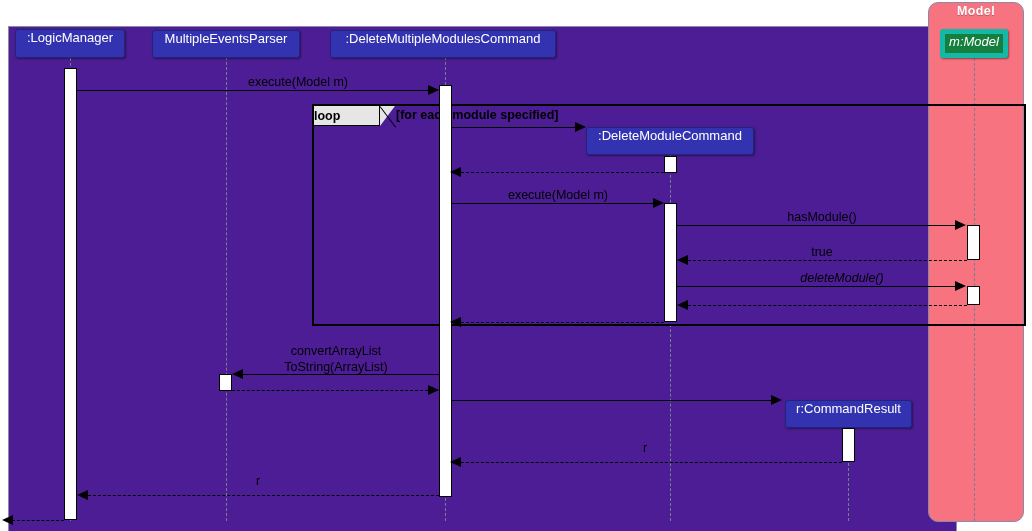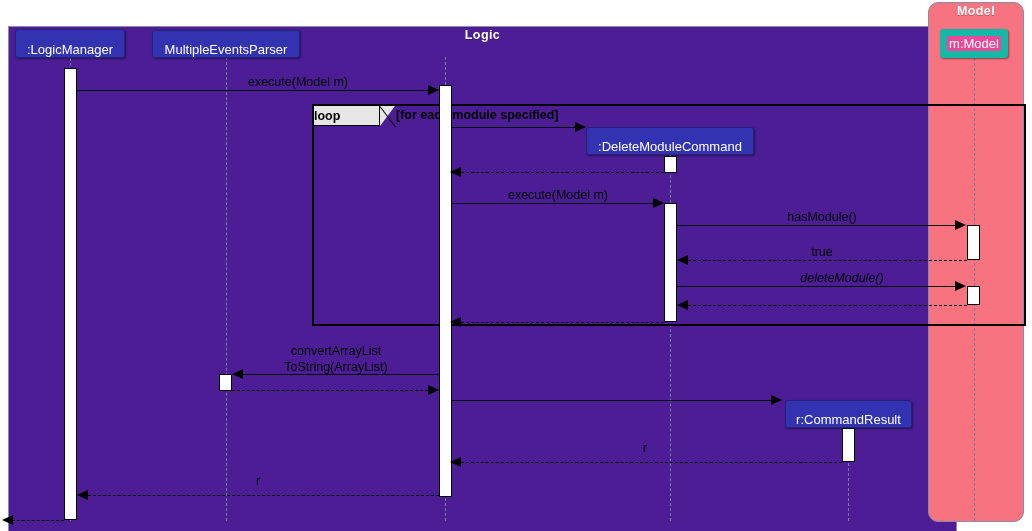--- a/index.html
+++ b/index.html
@@ -47,36 +47,37 @@
   .lifeline {
     position: absolute;
     width: 0;
     border-left: 1px dashed #7a7a90;
   }
   
   .participant {
     position: absolute;
     box-sizing: border-box;
     display: flex;
-    align-items: flex-end;
+    align-items: flex-start;
     justify-content: center;
     color: #ffffff;
     font-size: 13px;
     border-radius: 3px;
     box-shadow: 1px 1px 2px rgba(0,0,0,.45);
     white-space: nowrap;
     padding: 0 9px;
   }
   .participant.blue {
     background: #3333b2;
     border: 1px solid #23237a;
   }
   .participant.red {
-    background: #ec4899;
-    border: 7px solid #14b8a6;
+    background: #15803d;
+    border: 5px solid #14b8a6;
+    font-style: italic;
   }
   
   .activation {
     position: absolute;
     background: #ffffff;
     border: 1px solid #000000;
     box-sizing: border-box;
   }
   
   .msg-line {
@@ -170,20 +171,23 @@
   <div class="lifeline" style="left:974px; top:58px; height:463px;"></div>
 
   <div class="participant blue" style="left:15px; top:29px; width:110px; height:29px;">
     <span>:LogicManager</span>
   </div>
 
   <div class="participant blue" style="left:152px; top:30px; width:148px; height:28px;">
     <span>MultipleEventsParser</span>
   </div>
 
+  <div class="participant blue" style="left:330px; top:30px; width:226px; height:28px;">
+    <span>:DeleteMultipleModulesCommand</span>
+  </div>
 
   <div class="participant blue" style="left:586px; top:127px; width:168px; height:28px;">
     <span>:DeleteModuleCommand</span>
   </div>
 
   <div class="participant blue" style="left:785px; top:400px; width:127px; height:28px;">
     <span>r:CommandResult</span>
   </div>
 
   <div class="participant red" style="left:940px; top:29px; width:68px; height:29px;">

